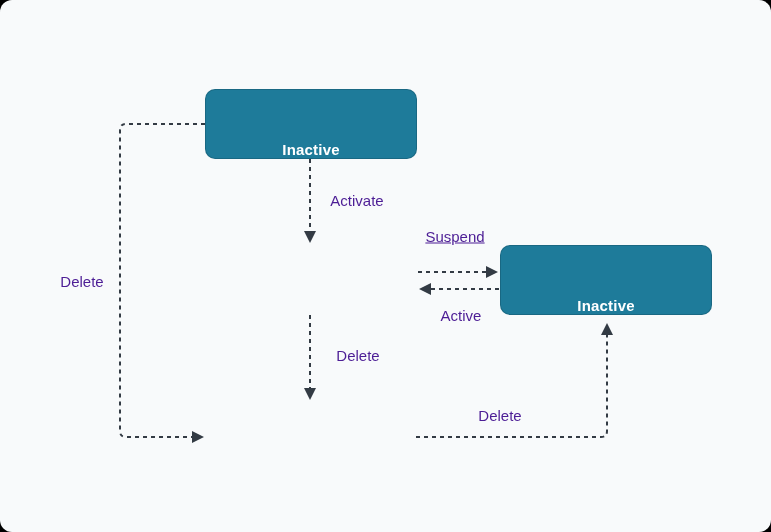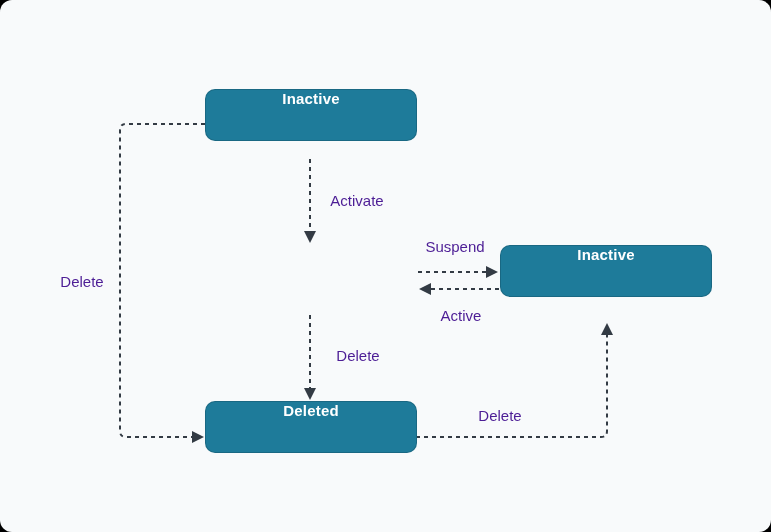--- a/index.html
+++ b/index.html
@@ -30,27 +30,27 @@
     stroke-width: 2;
     stroke-dasharray: 4 4;
   }
   .edges polygon {
     fill: #333b44;
     stroke: none;
   }
   .state {
     position: absolute;
     width: 212px;
-    height: 52px;
+    height: 70px;
     background: #1e7b9a;
     border: 1px solid rgba(0,0,0,0.15);
     border-radius: 10px;
     box-sizing: border-box;
     display: flex;
-    align-items: flex-start;
+    align-items: flex-end;
     justify-content: center;
   }
   .state span {
     color: #ffffff;
     font-size: 15px;
     font-weight: bold;
     letter-spacing: 0.2px;
   }
   .edge-label {
     position: absolute;
@@ -88,24 +88,21 @@
 
   <div class="state" style="left:205px; top:89px;">
     <span>Inactive</span>
   </div>
 
 
   <div class="state" style="left:500px; top:245px;">
     <span>Inactive</span>
   </div>
 
-  <div class="state" style="left:205px; top:401px;">
-    <span>Deleted</span>
-  </div>
 
   <div class="edge-label" style="left:357px; top:200px;">Activate</div>
-  <div class="edge-label" style="left:455px; top:246px;">Suspend</div>
+  <div class="edge-label" style="left:455px; top:236px;text-decoration:underline;">Suspend</div>
   <div class="edge-label" style="left:461px; top:315px;">Active</div>
   <div class="edge-label" style="left:358px; top:355px;">Delete</div>
   <div class="edge-label" style="left:82px; top:281px;">Delete</div>
   <div class="edge-label" style="left:500px; top:415px;">Delete</div>
 
 </div>
 
 </body></html>

